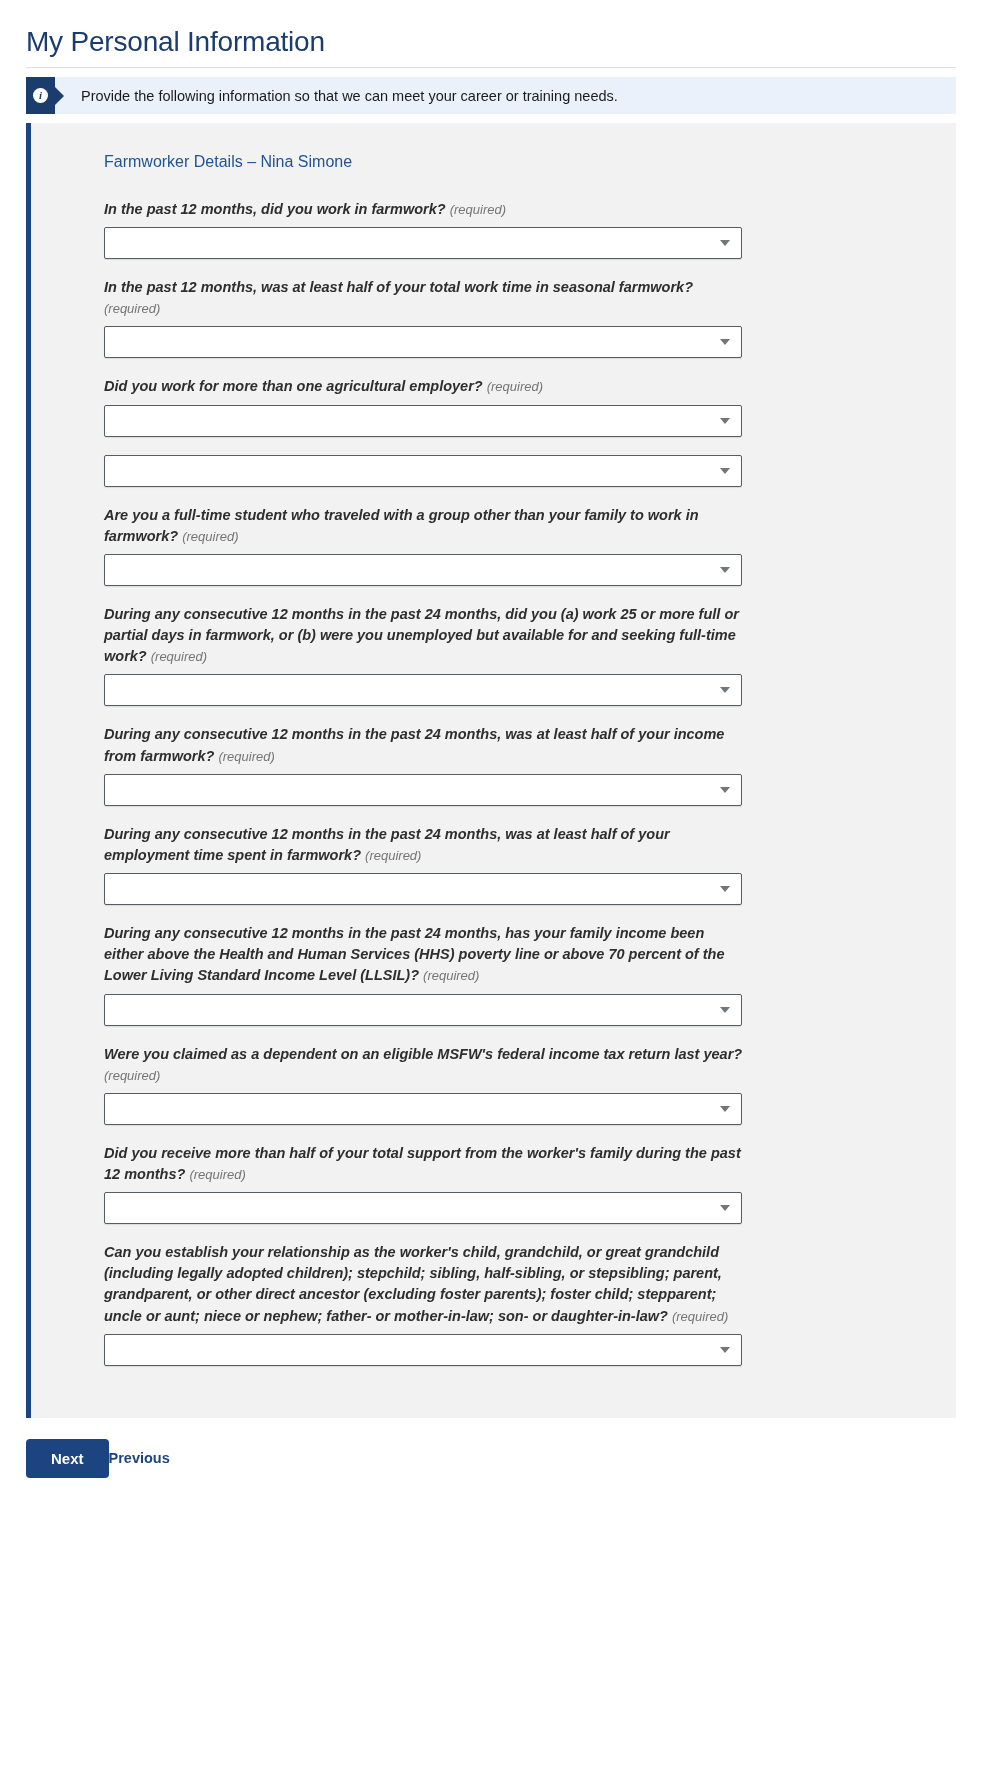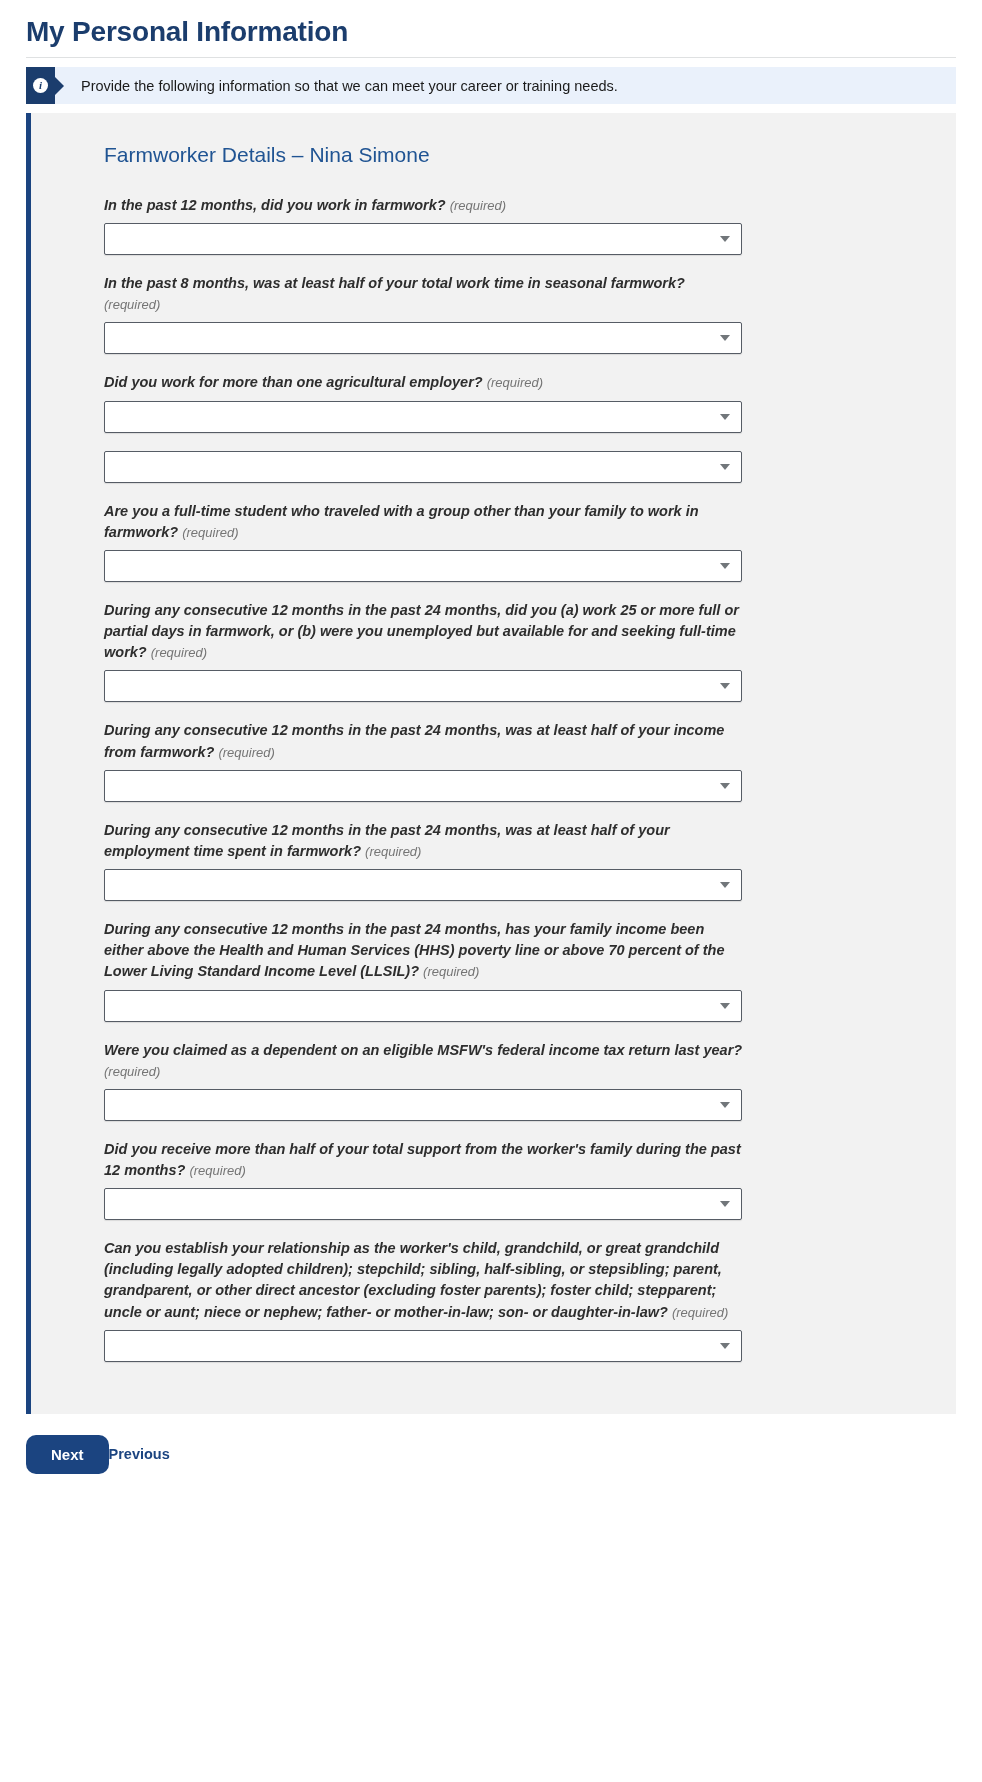--- a/index.html
+++ b/index.html
@@ -11,23 +11,23 @@
   }
   body {
     width: 982px;
     min-height: 1782px;
     position: relative;
   }
 
   
   .page-title {
     font-size: 28px;
-    font-weight: 700;
+    font-weight: 400;
     color: #1b3d6d;
-    margin: 16px 0 0 26px;
+    margin: 26px 0 0 26px;
     letter-spacing: -0.2px;
   }
   .title-rule {
     height: 1px;
     background: #dfe1e2;
     margin: 9px 26px 0 26px;
   }
 
   
   .alert-wrap {
@@ -82,21 +82,21 @@
     margin: 9px 26px 0 26px;
     background: #f2f2f2;
     border-left: 5px solid #1b4480;
     padding: 30px 0 34px 0;
   }
   .panel-inner {
     padding-left: 73px;
     padding-right: 20px;
   }
   .section-title {
-    font-size: 21px;
+    font-size: 16px;
     font-weight: 400;
     color: #205493;
     margin: 0 0 28px 0;
   }
 
   
   .field { margin-bottom: 18px; }
   .field-label {
     font-size: 14.5px;
     font-weight: 700;
@@ -137,21 +137,21 @@
     margin: 21px 26px 0 26px;
     display: flex;
     align-items: center;
   }
   .btn-next {
     background: #1b4480;
     color: #ffffff;
     font-size: 15px;
     font-weight: 700;
     border: none;
-    border-radius: 10px;
+    border-radius: 4px;
     padding: 11px 25px;
     cursor: pointer;
     font-family: "Liberation Sans", sans-serif;
   }
   .btn-prev {
     color: #1b4480;
     font-size: 14.5px;
     font-weight: 700;
     cursor: pointer;
     text-decoration: none;
@@ -172,21 +172,21 @@
 
 <div class="panel">
   <div class="panel-inner">
     <h2 class="section-title">Farmworker Details – Nina Simone</h2>
     <div id="fields-container">
         <div class="field">
           <div class="field-label"><span>In the past 12 months, did you work in farmwork?</span> <span class="req">(required)</span></div>
           <div class="select-box"><span></span><span class="select-arrow"></span></div>
         </div>
         <div class="field">
-          <div class="field-label"><span>In the past 8 months, was at least half of your total work time in seasonal farmwork?</span> <span class="req">(required)</span></div>
+          <div class="field-label"><span>In the past 12 months, was at least half of your total work time in seasonal farmwork?</span> <span class="req">(required)</span></div>
           <div class="select-box"><span></span><span class="select-arrow"></span></div>
         </div>
         <div class="field">
           <div class="field-label"><span>Did you work for more than one agricultural employer?</span> <span class="req">(required)</span></div>
           <div class="select-box"><span></span><span class="select-arrow"></span></div>
         </div>
         <div class="field">
           <div class="select-box"><span></span><span class="select-arrow"></span></div>
         </div>
         <div class="field">

